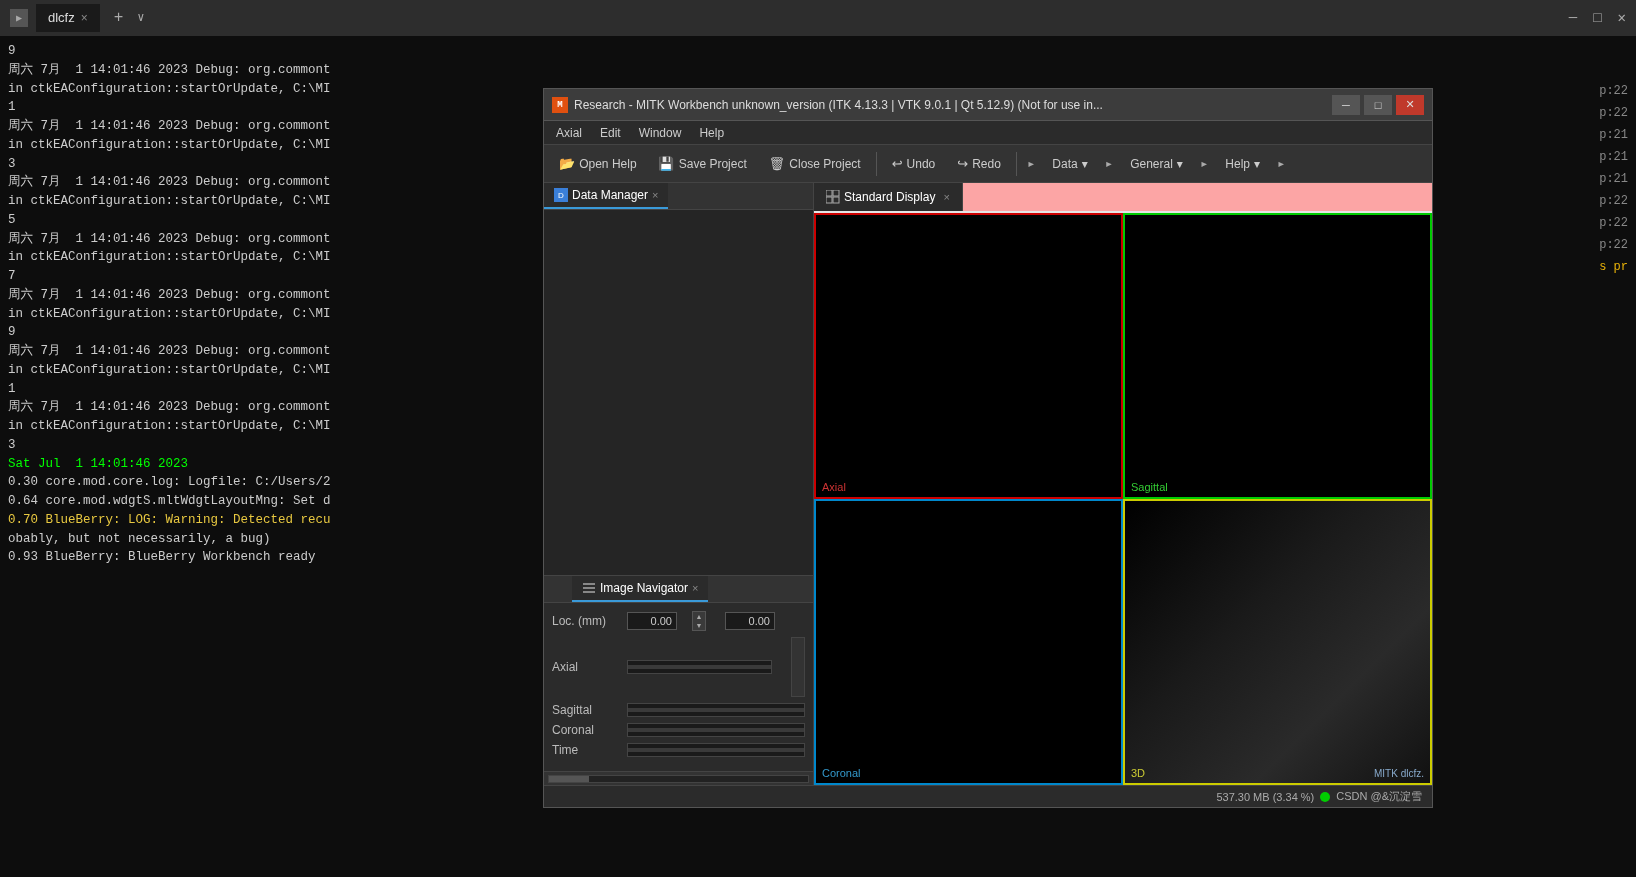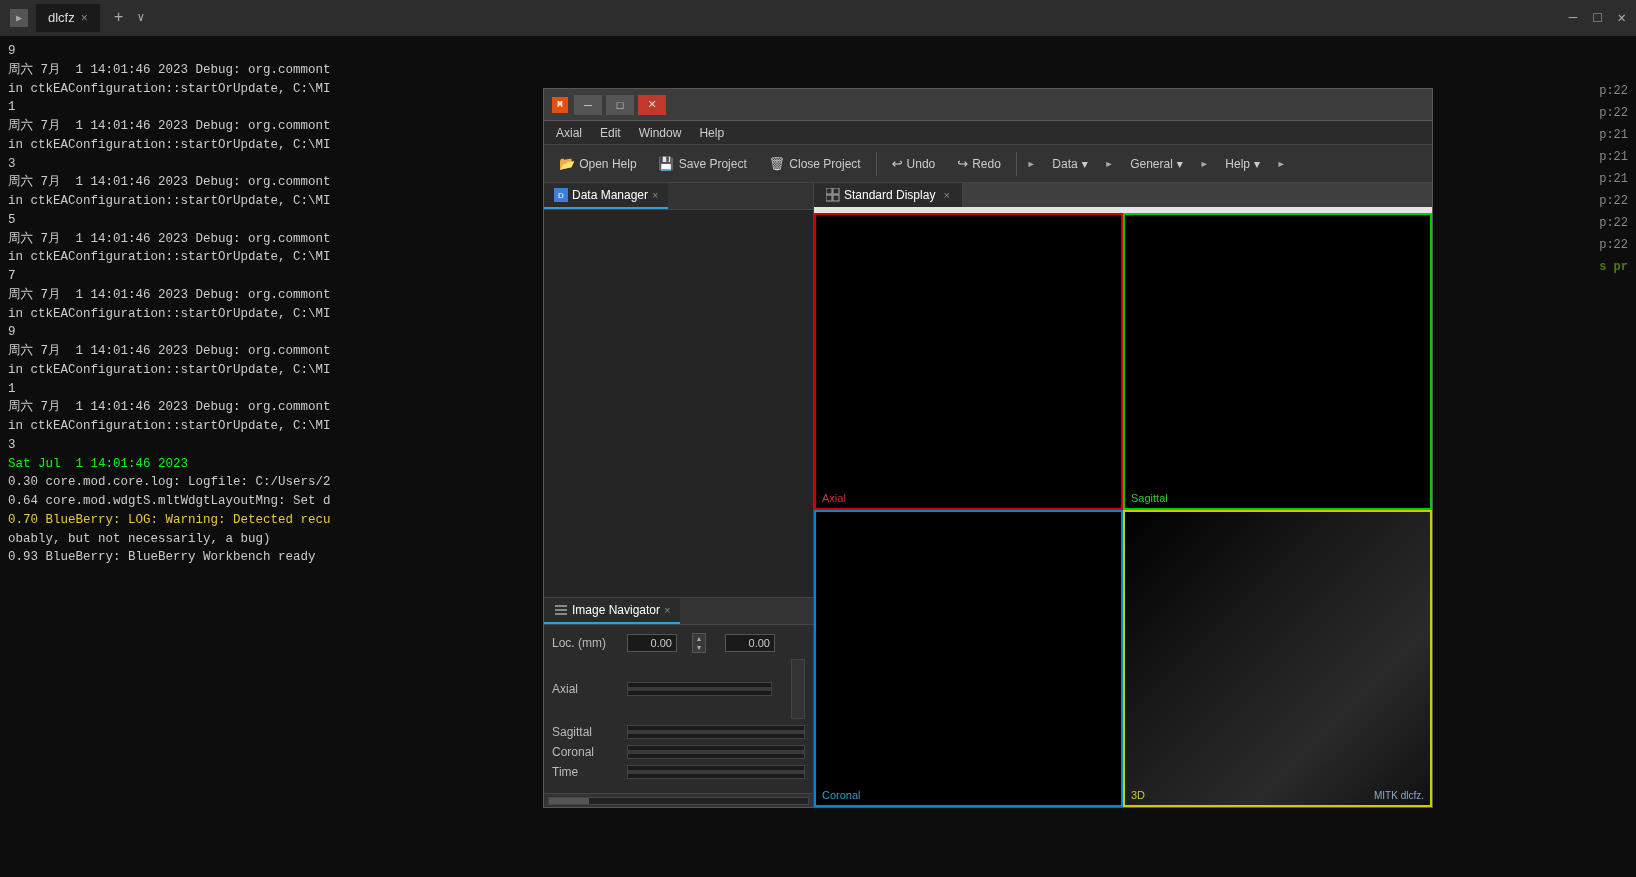--- a/index.html
+++ b/index.html
@@ -249,20 +249,21 @@
       padding: 5px 10px;
       font-family: 'Segoe UI', sans-serif;
       font-size: 12px;
       color: #ccc;
       cursor: pointer;
     }
     .nav-tab.active {
       background: #2b2b2b;
       border-bottom: 2px solid #3a9ad9;
       color: #fff;
+      margin-left: 28px;
     }
 
     .nav-content {
       padding: 8px 8px;
     }
     .nav-row {
       display: flex;
       align-items: center;
       margin-bottom: 6px;
       font-family: 'Segoe UI', sans-serif;
@@ -330,22 +331,22 @@
     
     .mitk-right {
       flex: 1;
       display: flex;
       flex-direction: column;
       background: #1a1a1a;
     }
 
     .display-tab-bar {
       display: flex;
-      background: #404040;
-      border-bottom: 6px solid #e5e5e5;
+      background: #fca5a5;
+      border-bottom: 2px solid #e5e5e5;
       flex-shrink: 0;
       height: 30px;
     }
     .display-tab {
       display: flex; align-items: center; gap: 4px;
       padding: 0 12px;
       font-family: 'Segoe UI', sans-serif;
       font-size: 12px;
       color: #ccc;
       cursor: pointer;
@@ -481,30 +482,31 @@
 
   <div style="position:absolute; right:0; top:80px; display:flex; flex-direction:column; gap:0;">
     <div style="color:#888; font-size:12px; padding:2px 8px; line-height:1.5;">p:22</div>
     <div style="color:#888; font-size:12px; padding:2px 8px; line-height:1.5;">p:22</div>
     <div style="color:#888; font-size:12px; padding:2px 8px; line-height:1.5;">p:21</div>
     <div style="color:#888; font-size:12px; padding:2px 8px; line-height:1.5;">p:21</div>
     <div style="color:#888; font-size:12px; padding:2px 8px; line-height:1.5;">p:21</div>
     <div style="color:#888; font-size:12px; padding:2px 8px; line-height:1.5;">p:22</div>
     <div style="color:#888; font-size:12px; padding:2px 8px; line-height:1.5;">p:22</div>
     <div style="color:#888; font-size:12px; padding:2px 8px; line-height:1.5;">p:22</div>
-    <div style="color:#4d7c0f; font-size:12px; padding:2px 8px; line-height:1.5;font-weight:bold;">s pr</div>
+    <div style="color:#eab308; font-size:12px; padding:2px 8px; line-height:1.5;">s pr</div>
   </div>
 </div>
 
 <div class="mitk-window">
 
   <div class="mitk-titlebar">
     <div class="mitk-title-icon">
       <span>M</span>
     </div>
+    <span class="mitk-title-text">Research - MITK Workbench unknown_version (ITK 4.13.3 | VTK 9.0.1 | Qt 5.12.9) (Not for use in...</span>
     <div class="mitk-win-controls">
       <button class="mitk-btn">─</button>
       <button class="mitk-btn">□</button>
       <button class="mitk-btn close">✕</button>
     </div>
   </div>
 
   <div class="mitk-menubar">
     <div class="mitk-menu-item">Axial</div>
     <div class="mitk-menu-item">Edit</div>
@@ -662,13 +664,18 @@
 
         <div class="view-panel threed">
           <div class="threed-gradient"></div>
           <span class="view-label threed-label" style="z-index:1;">3D</span>
           <span class="threed-watermark" style="z-index:1;">MITK dlcfz.</span>
         </div>
       </div>
     </div>
   </div>
 
+  <div class="mitk-statusbar">
+    <span>537.30 MB (3.34 %)</span>
+    <div class="status-indicator"></div>
+    <span>CSDN @&amp;沉淀雪</span>
+  </div>
 </div>
 
 </body></html>

